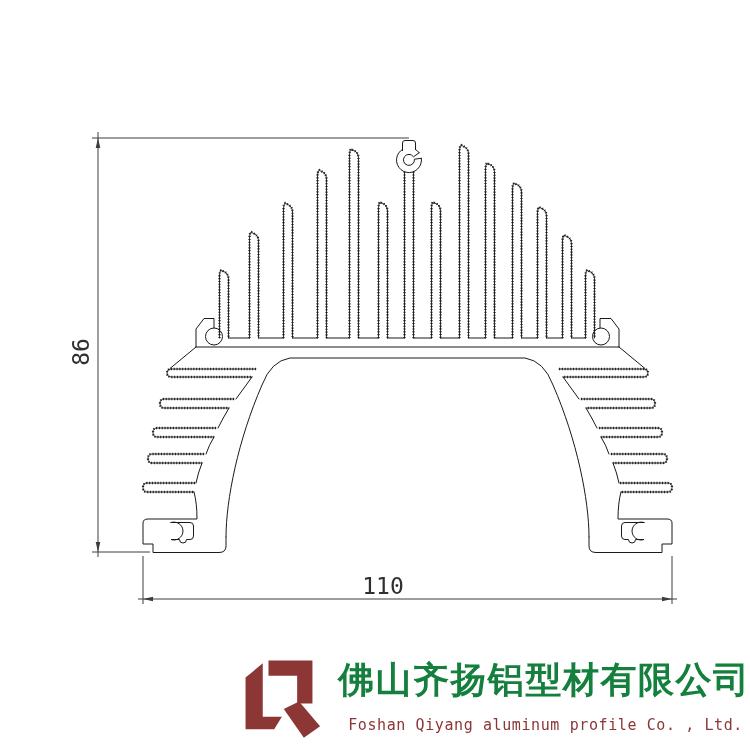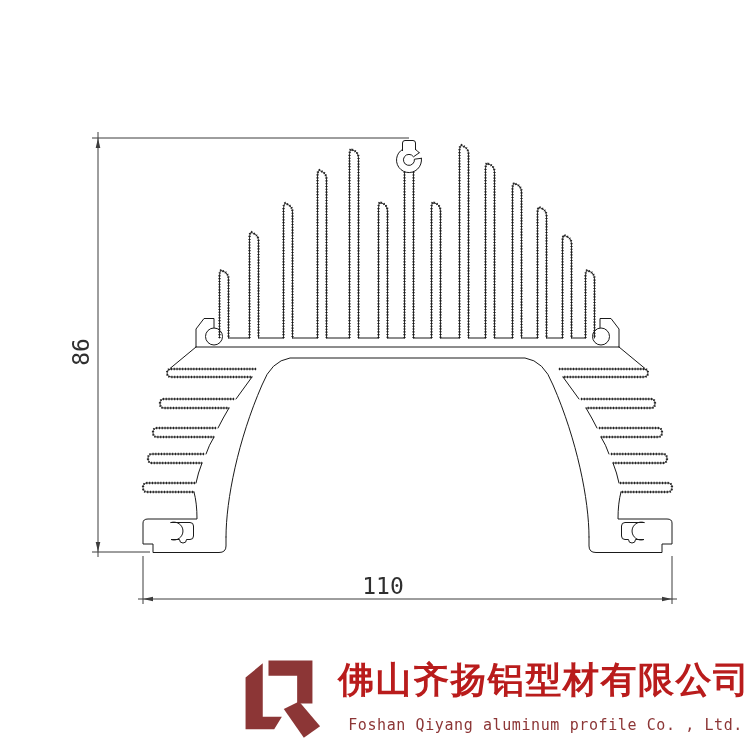--- a/index.html
+++ b/index.html
@@ -6,21 +6,21 @@
   body{width:750px;height:750px;position:relative;font-family:"Liberation Sans",sans-serif;overflow:hidden;}
   #drawing{position:absolute;left:0;top:0;width:750px;height:750px;}
   .ln{fill:none;stroke:#1a1a1a;stroke-width:1;stroke-linecap:round;stroke-linejoin:round;}
   .thin{fill:none;stroke:#1a1a1a;stroke-width:.9;stroke-linecap:round;stroke-linejoin:round;}
   .serr{fill:none;stroke:#161616;stroke-width:2.3;stroke-linecap:butt;stroke-dasharray:1.1 1.7;opacity:.9;}
   .dim{fill:none;stroke:#3c3c3c;stroke-width:1;}
   .arrow{fill:#3c3c3c;stroke:none;}
   .dimtext{font-family:"DejaVu Sans Mono",monospace;font-size:23px;fill:#2f2f2f;}
   .whitefill{fill:#ffffff;stroke:#1a1a1a;stroke-width:1;}
   #footer-logo{position:absolute;left:236px;top:654px;width:86px;height:94px;}
-  #company-cn{position:absolute;left:338px;top:656px;width:400px;font-size:36px;font-weight:700;letter-spacing:1.5px;color:#b91c1c;font-family:Liberation Mono, monospace;white-space:nowrap;}
+  #company-cn{position:absolute;left:338px;top:656px;width:400px;font-size:36px;font-weight:700;letter-spacing:1.5px;color:#15803d;font-family:Liberation Mono, monospace;white-space:nowrap;}
   #company-en{position:absolute;left:333px;top:716px;width:410px;font-size:15px;letter-spacing:.6px;color:#8c3636;font-family:"DejaVu Sans Mono",monospace;white-space:nowrap;text-align:right;}
 </style>
 </head>
 <body>
 
 <svg id="drawing" viewBox="0 0 750 750" xmlns="http://www.w3.org/2000/svg">
 
   <g>
     <path class="dim" d="M98,132 L98,557"></path>
     <path class="dim" d="M92,138 L409,138"></path>

